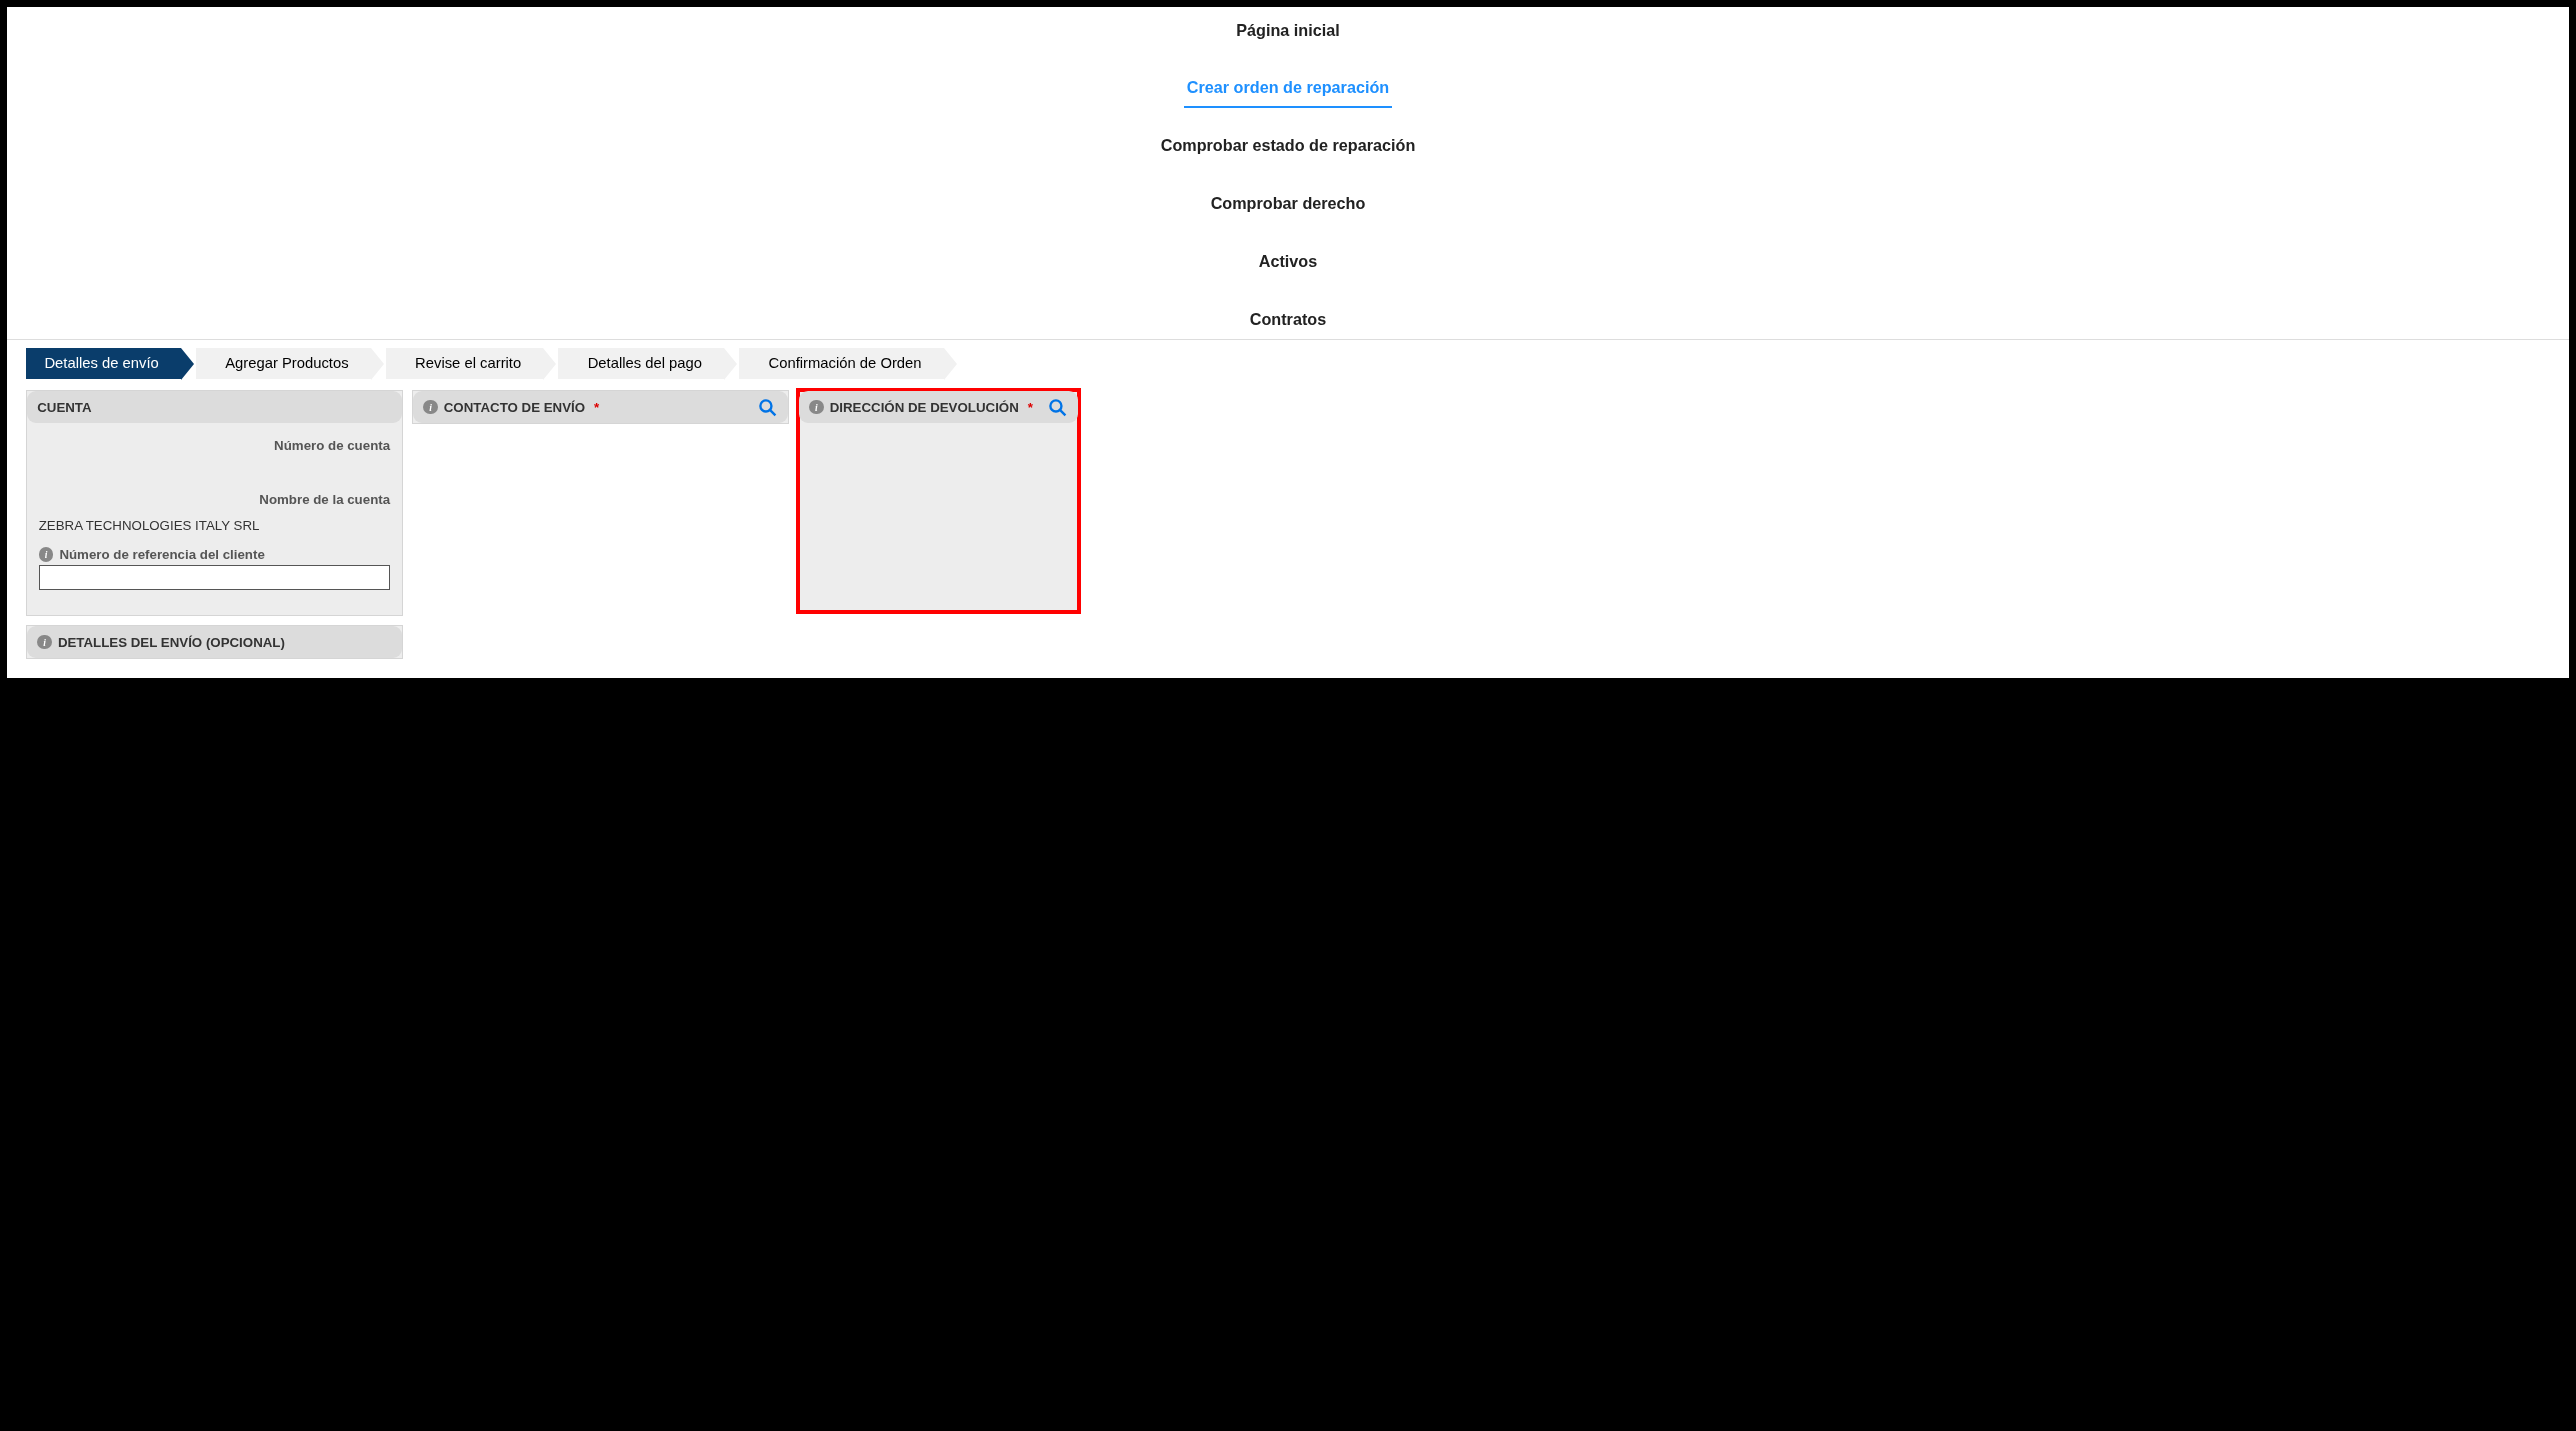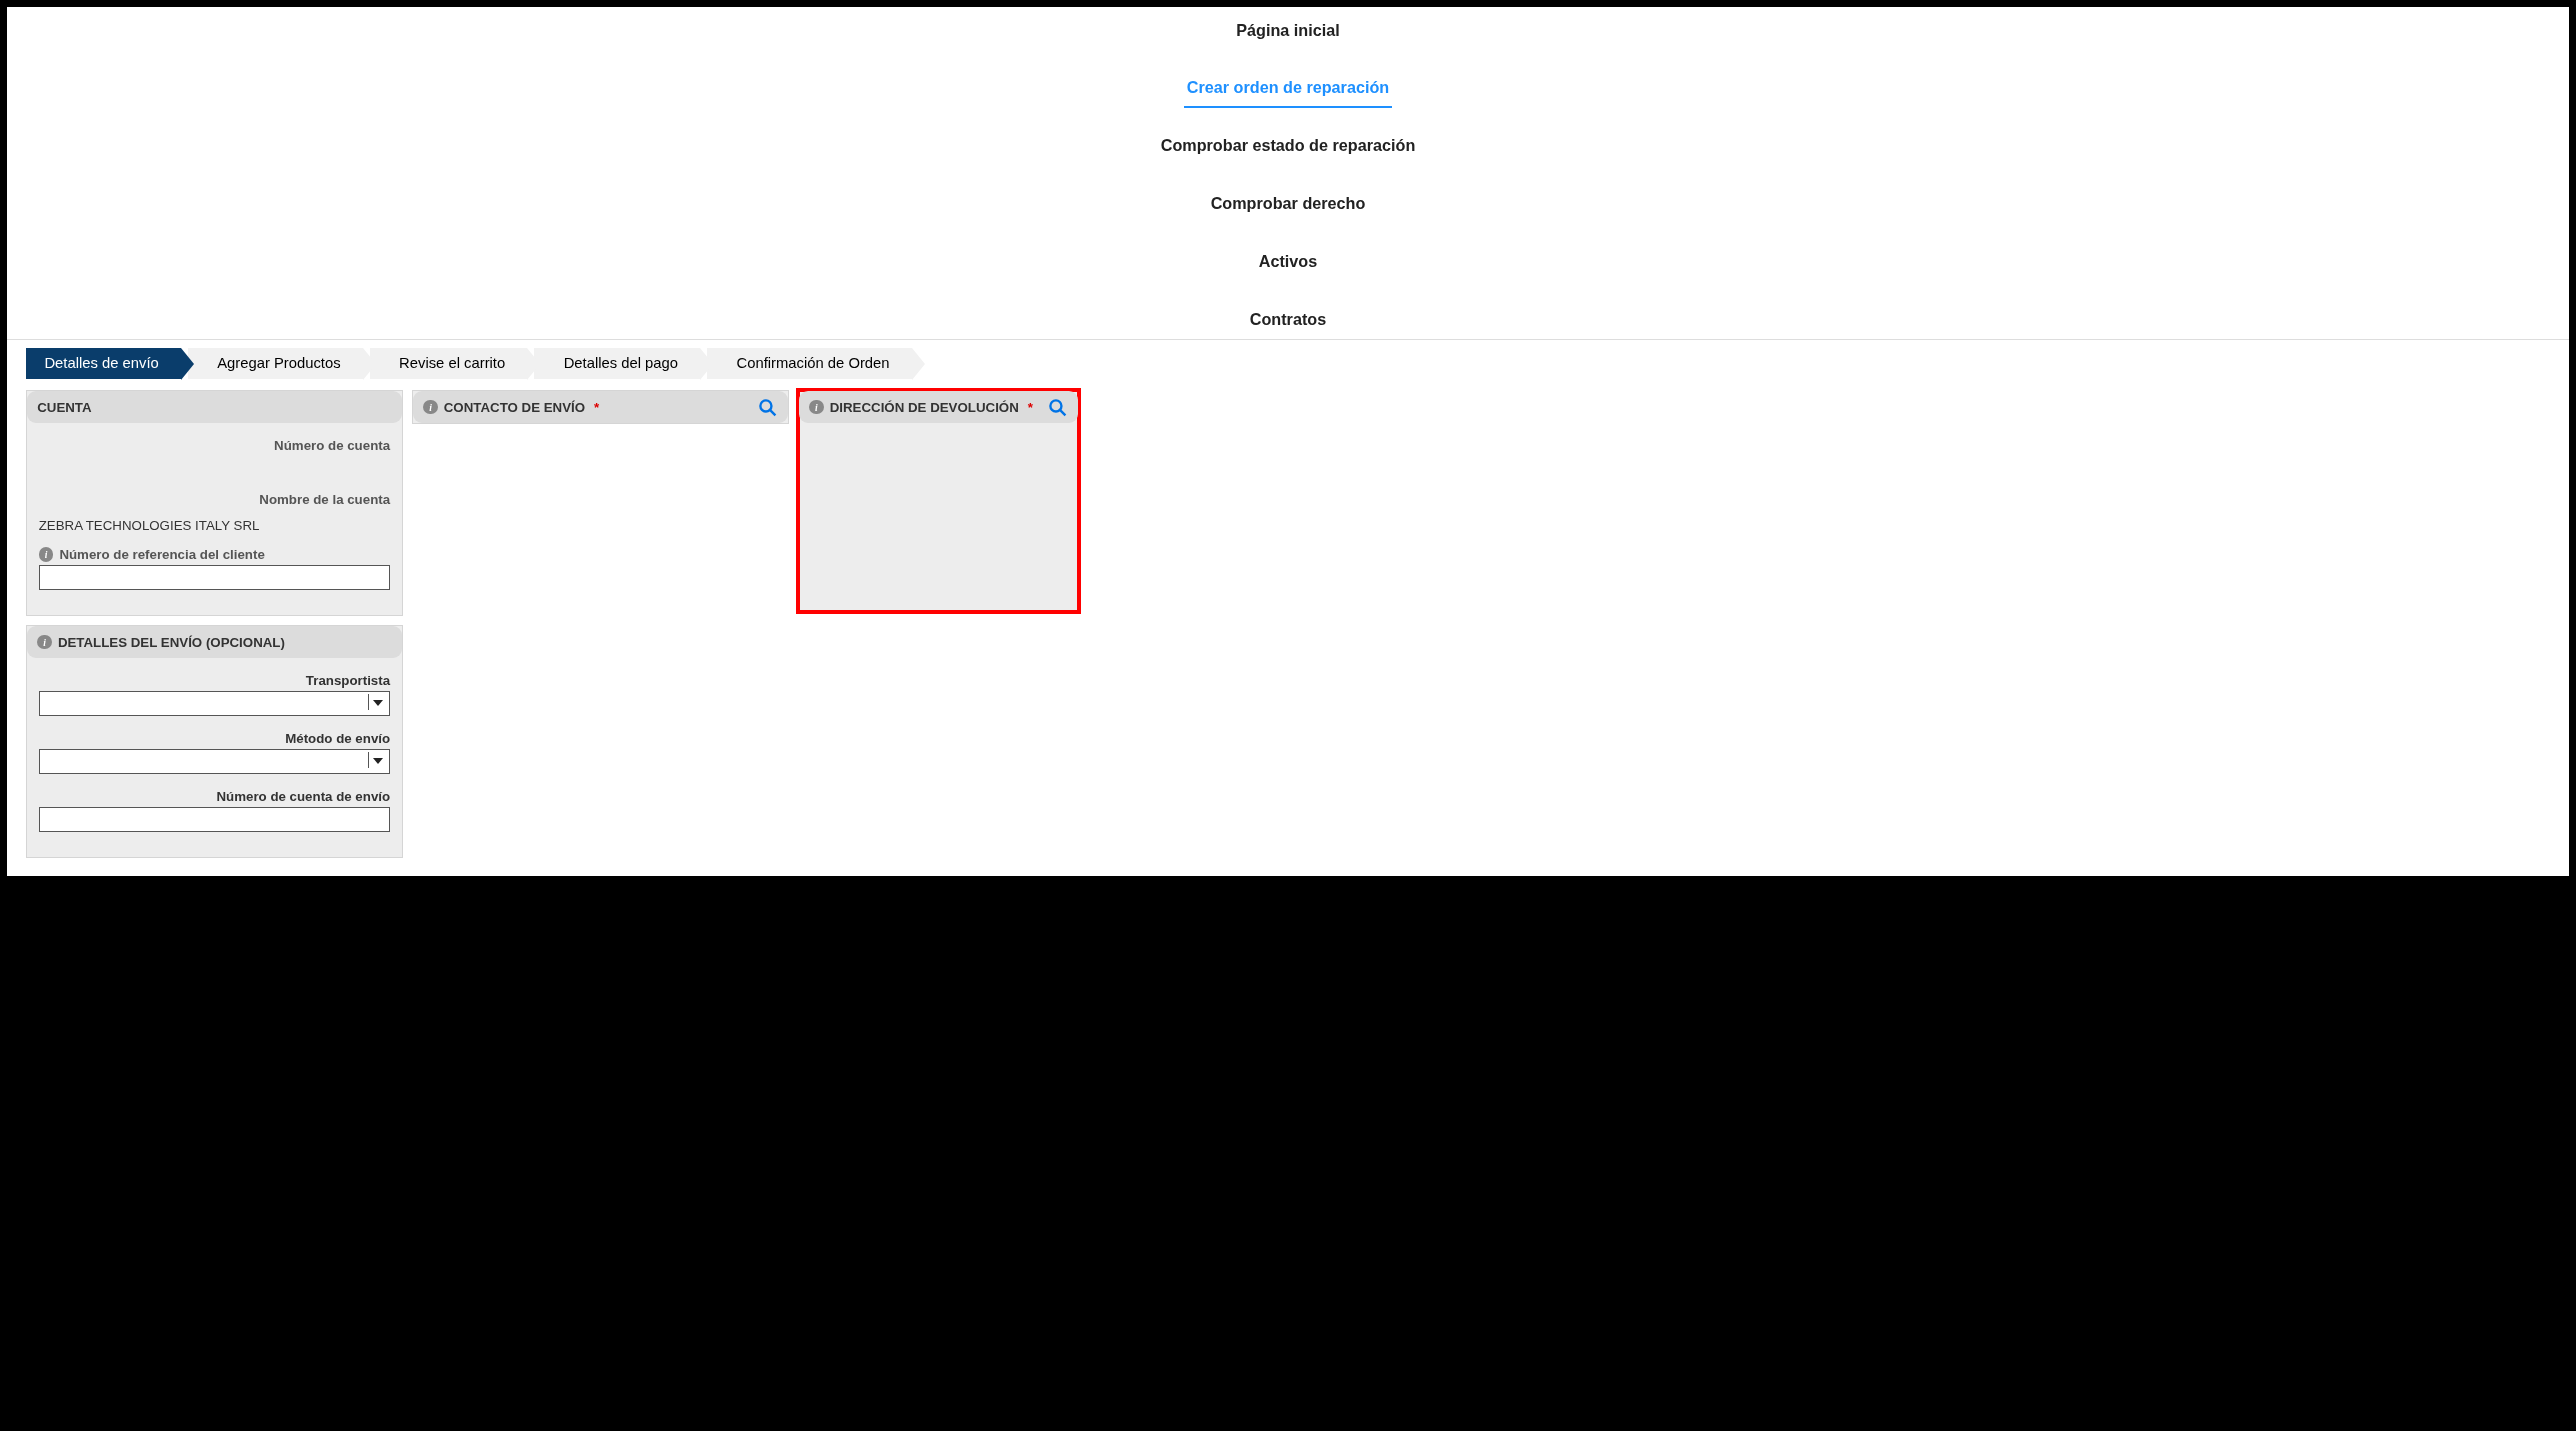--- a/index.html
+++ b/index.html
@@ -32,21 +32,21 @@
     border-bottom: 2.2px solid transparent;
   }
   .topnav-item.active {
     color: #1e90ff;
     border-bottom: 2.2px solid #1e90ff;
   }
   
   .wizard {
     display: flex;
     margin: 7.4px 18.5px 11px 18.5px;
-    gap: 4px;
+    gap: 12px;
     text-align: center;
   }
   .wizard-step {
     position: relative;
     background: #f1f1f1;
     color: #000000;
     font-size: 14.8px;
     padding: 7.4px 22px 7.4px 29.5px;
     margin-right: 3px;
     cursor: pointer;
@@ -269,33 +269,19 @@
         </span>
       </div>
       <div class="panel-body" style="min-height:170px;"></div>
     </div>
 
     <div class="panel">
       <div class="panel-header">
         <span class="info-icon">i</span>
         <span>DETALLES DEL ENVÍO (OPCIONAL)</span>
       </div>
-      <div class="panel-body">
-        <div class="field-label" style="font-weight:bold;color:#333;">Transportista</div>
-        <div class="select-wrap">
-          <select class="select-input" value=""><option></option></select>
-        </div>
-
-        <div class="field-label" style="font-weight:bold;color:#333;">Método de envío</div>
-        <div class="select-wrap">
-          <select class="select-input" value=""><option></option></select>
-        </div>
-
-        <div class="field-label" style="font-weight:bold;color:#333;">Número de cuenta de envío</div>
-        <input class="text-input" type="text" value="" style="">
-      </div>
     </div>
 
     <div></div>
 
   </div>
 </div>
 
 
 </body></html>

